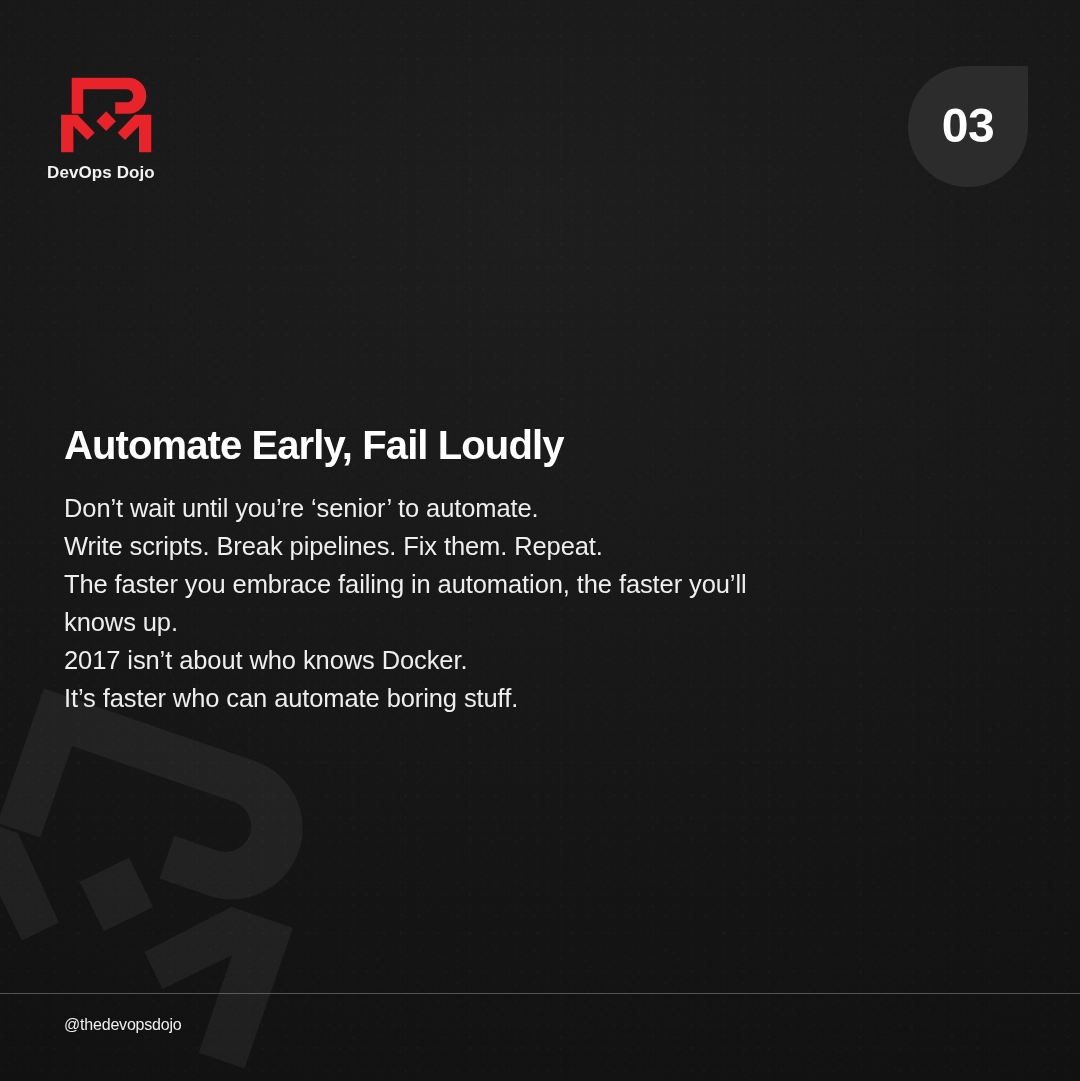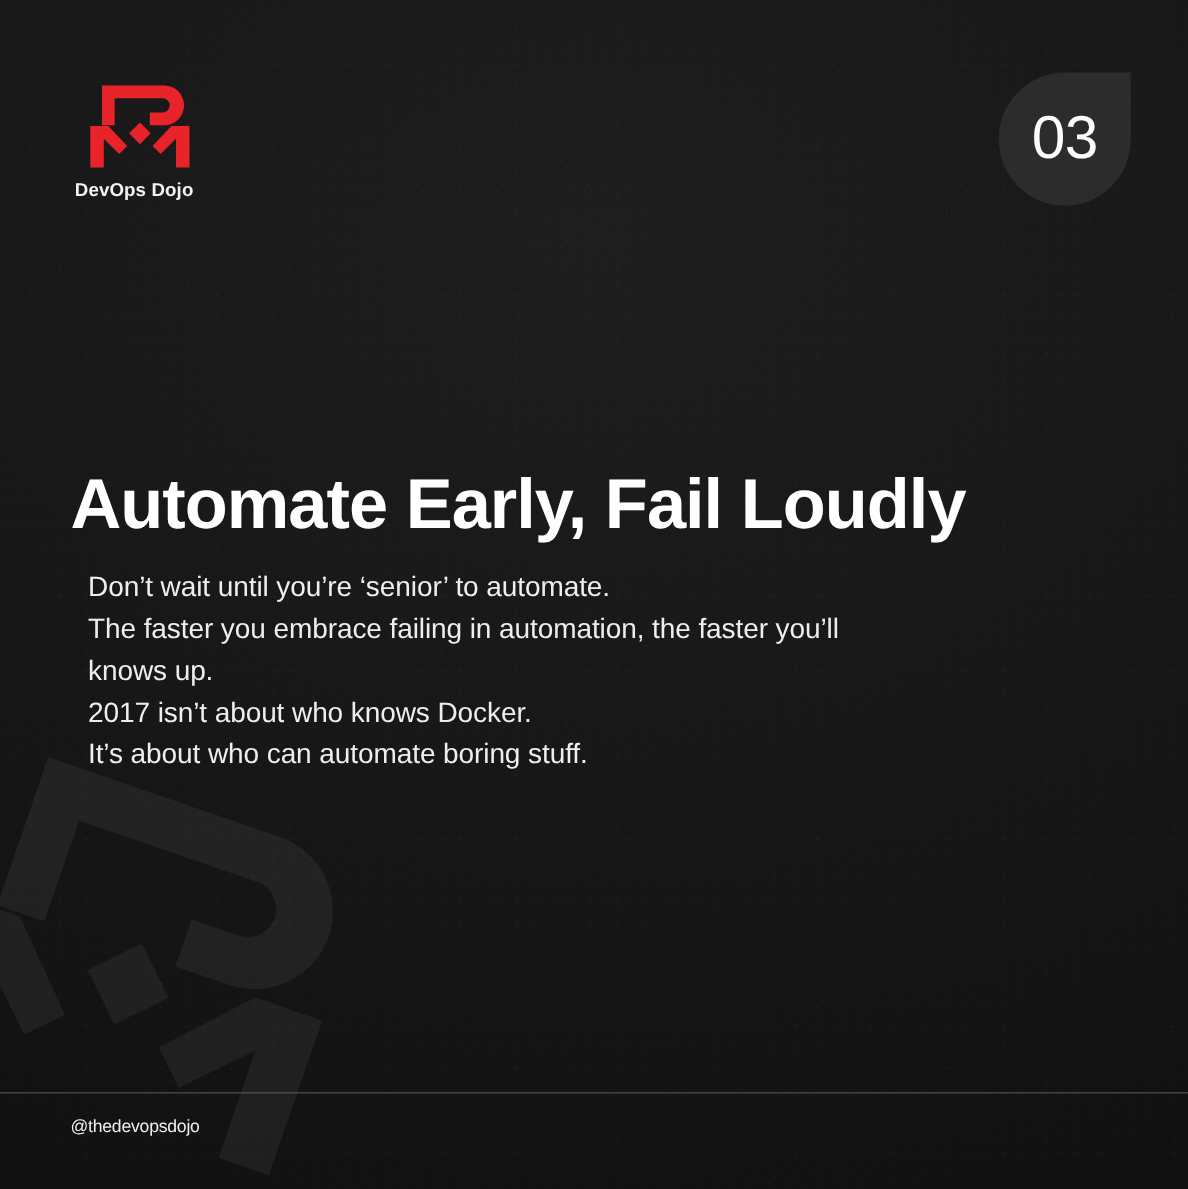--- a/index.html
+++ b/index.html
@@ -65,21 +65,21 @@
     height:420px;
     transform:rotate(19deg);
     opacity:.055;
     pointer-events:none;
   }
   .watermark svg { width:100%; height:100%; display:block; }
 
   
   .logo-block {
     position:absolute;
-    left:68px;
+    left:47px;
     top:72px;
     width:190px;
   }
   .logo-mark { width:108px; height:82px; display:block; margin-left:6px; }
   .logo-word {
     margin-top:9px;
     font-size:17px;
     font-weight:700;
     letter-spacing:.1px;
     color:#f2f2f2;
@@ -93,51 +93,50 @@
     top:66px;
     width:120px;
     height:121px;
     background:#2c2c2c;
     border-radius:60px 0 60px 60px;
     display:flex;
     align-items:center;
     justify-content:center;
   }
   .badge-num {
-    font-size:55px;
-    font-weight:400;
+    font-size:48px;
+    font-weight:700;
     color:#fdfdfd;
     letter-spacing:-.5px;
     line-height:1;
     margin-top:-2px;
   }
 
   
   .content {
     position:absolute;
     left:64px;
     top:424px;
     width:840px;
   }
   .headline {
-    font-size:64px;
+    font-size:40px;
     font-weight:700;
     color:#ffffff;
     letter-spacing:-.9px;
     line-height:1.08;
     white-space:nowrap;
   }
   .body-copy {
     margin-top:22px;
     font-size:25.5px;
     font-weight:400;
     line-height:38px;
     color:#eeeeee;
     letter-spacing:-.1px;
-    margin-left:16px;
   }
   .body-copy p { margin:0; }
 
   
   .divider {
     position:absolute;
     left:0;
     right:0;
     top:993px;
     height:1px;
@@ -190,23 +189,24 @@
   </div>
 
   <div class="badge">
     <span class="badge-num">03</span>
   </div>
 
   <div class="content">
     <h1 class="headline">Automate Early, Fail Loudly</h1>
     <div class="body-copy">
       <p>Don’t wait until you’re ‘senior’ to automate.</p>
+      <p>Write scripts. Break pipelines. Fix them. Repeat.</p>
       <p>The faster you embrace failing in automation, the faster you’ll</p>
       <p>knows up.</p>
       <p>2017 isn’t about who knows Docker.</p>
-      <p>It’s about who can automate boring stuff.</p>
+      <p>It’s faster who can automate boring stuff.</p>
     </div>
   </div>
 
   <div class="divider"></div>
   <div class="handle">@thedevopsdojo</div>
 
 </div>
 
 </body></html>

